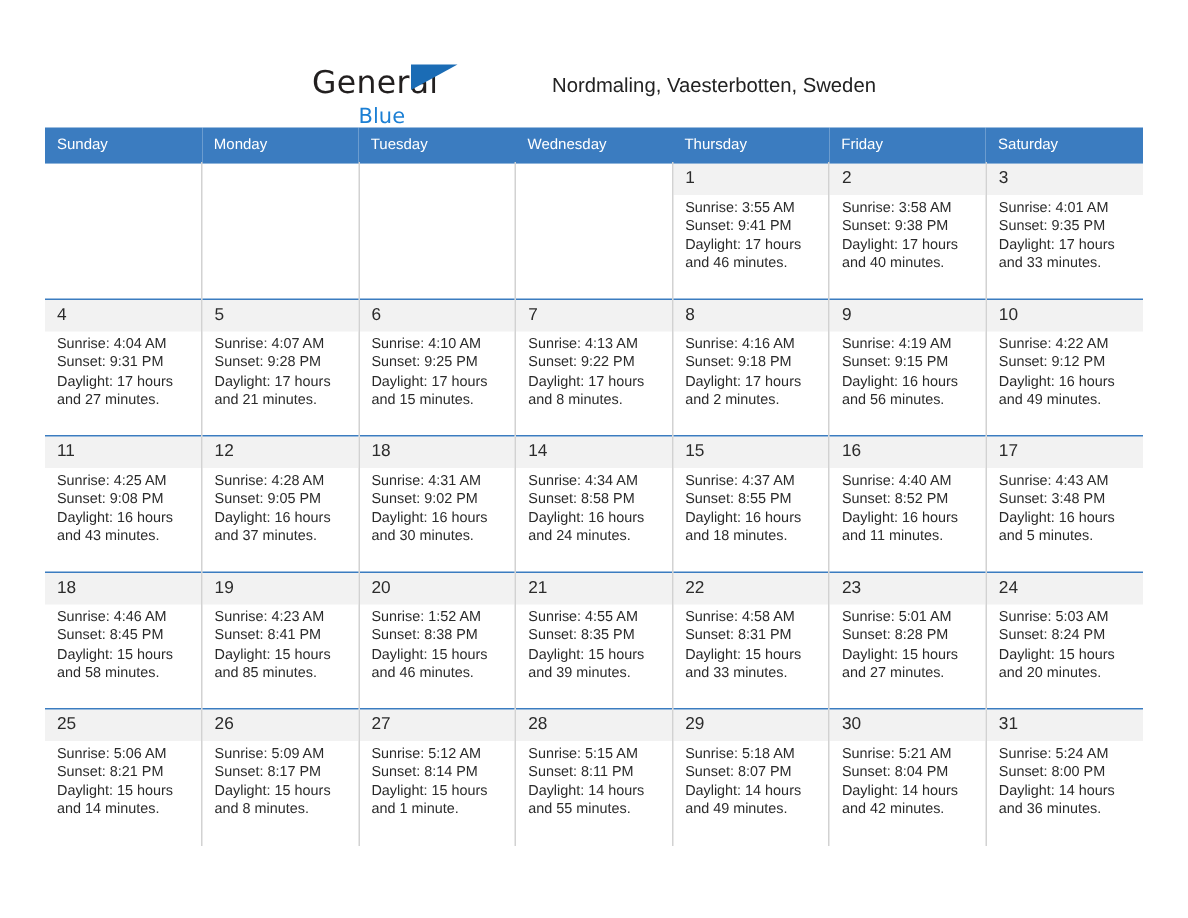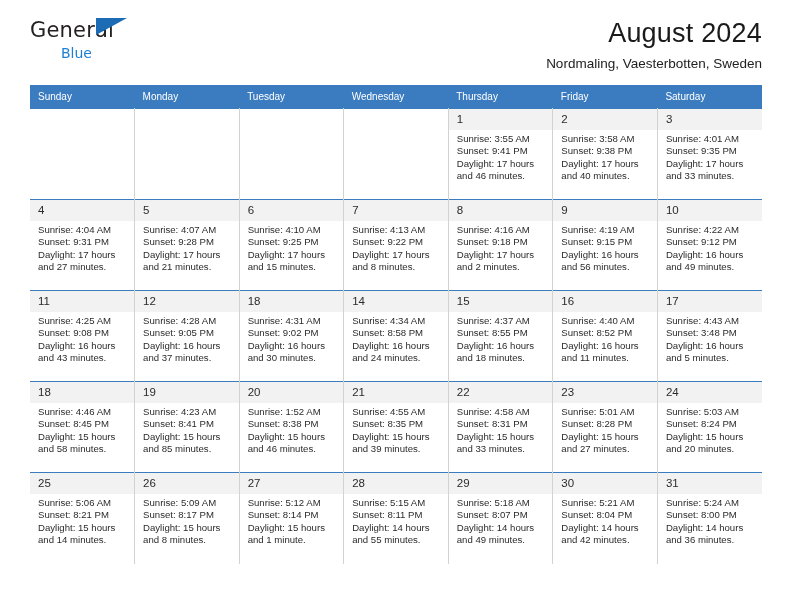--- a/index.html
+++ b/index.html
@@ -19,22 +19,22 @@
     width: 792px;
     height: 612px;
     padding: 0 30px;
     position: relative;
   }
 
   
   .topbar {
     display: flex;
     align-items: flex-start;
-    justify-content: space-between;
-    padding-top: 15px;
+    justify-content: center;
+    padding-top: 40px;
     height: 76px;
   }
   .brand {
     position: relative;
     width: 160px;
     height: 54px;
     padding-top: 4px;
   }
   .brand-row1 {
     position: relative;
@@ -138,21 +138,20 @@
 
   <div class="topbar">
 
     <div class="brand">
       <span class="brand-row1">General</span>
       <span class="brand-tri"></span>
       <span class="brand-row2">Blue</span>
     </div>
 
     <div class="titles">
-      <div class="cal-title">August 2024</div>
       <div class="cal-subtitle">Nordmaling, Vaesterbotten, Sweden</div>
     </div>
 
   </div>
 
   <table class="calendar">
     <thead>
       <tr>
         <th>Sunday</th>
         <th>Monday</th>

